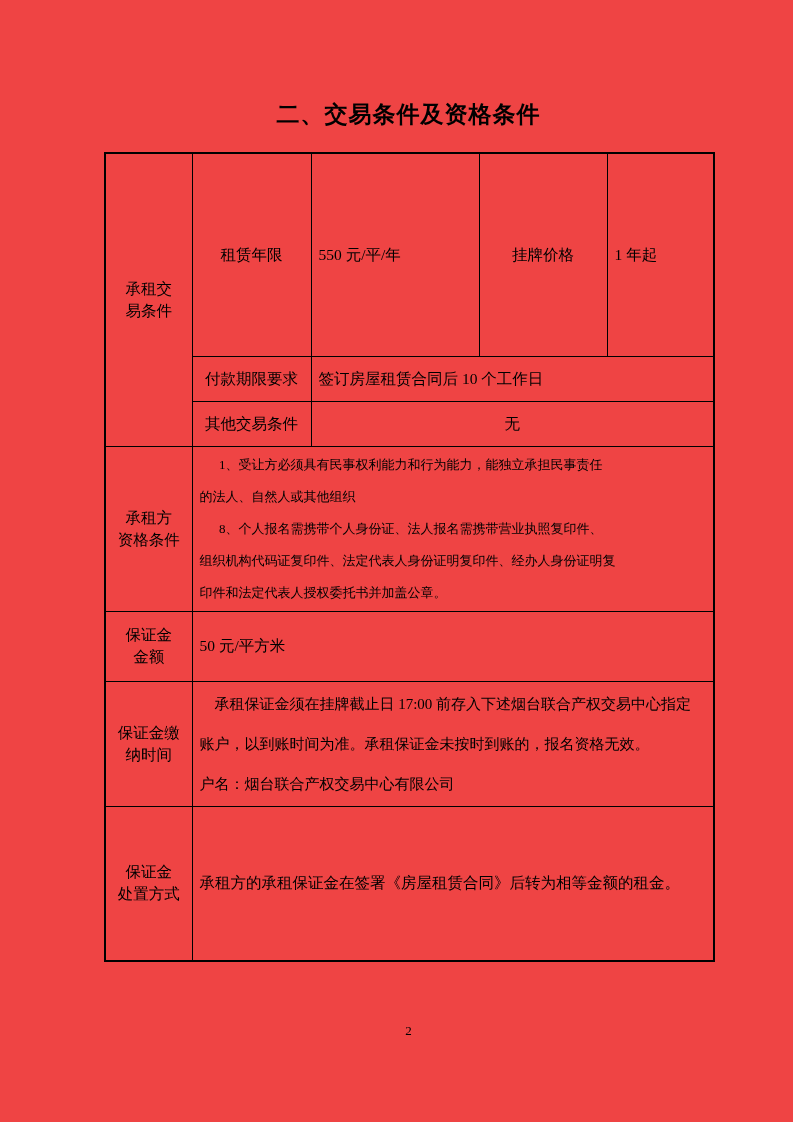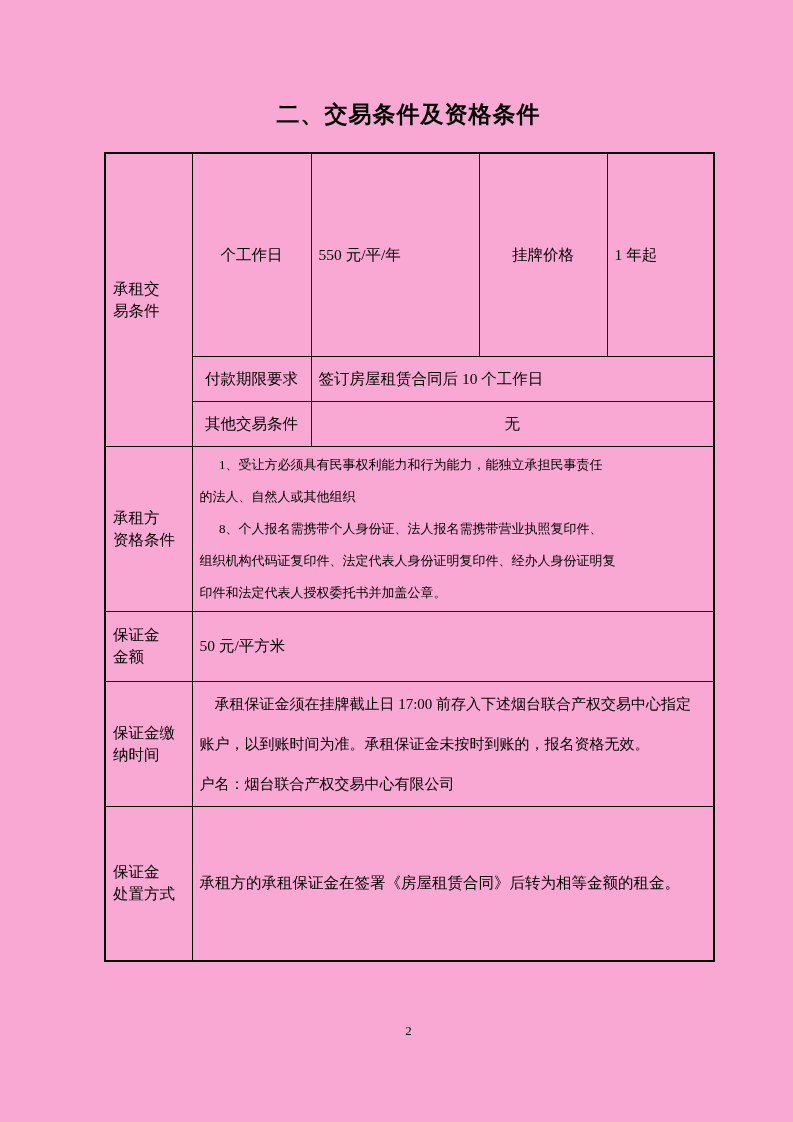--- a/index.html
+++ b/index.html
@@ -1,21 +1,21 @@
 <!DOCTYPE html>
 <html><head>
 <meta charset="utf-8">
 <style>
   * { box-sizing: border-box; }
   html, body { margin: 0; padding: 0; background: #ffffff; }
   .page {
     position: relative;
     width: 793px;
     height: 1122px;
-    background: #f9a8d4;
+    background: #ef4444;
     overflow: hidden;
     font-family: "Liberation Serif", "DejaVu Serif", serif;
     color: #000000;
   }
   .doc-title {
     position: absolute;
     top: 99px;
     left: 104px;
     width: 609px;
     margin: 0;
@@ -42,20 +42,21 @@
     overflow: hidden;
   }
   tr.r1 { height: 203px; }
   tr.r2 { height: 45px;  }
   tr.r3 { height: 45px;  }
   tr.r4 { height: 158px; }
   tr.r5 { height: 70px;  }
   tr.r6 { height: 120px; }
   tr.r7 { height: 155px; }
   td.rowhead {
+    text-align: center;
     white-space: pre-line;
     line-height: 24px;
     padding: 2px 2px;
   }
   td.c-center { text-align: center; }
   td.c-left   { text-align: left; }
   td.para-cell { padding: 0 7px; }
   .para {
     margin: 0;
     text-indent: 1.5em;
@@ -89,21 +90,21 @@
       <col style="width:87px">
       <col style="width:119px">
       <col style="width:168px">
       <col style="width:128px">
       <col style="width:107px">
     </colgroup>
     <tbody>
       <tr class="r1">
         <td class="rowhead" rowspan="3">承租交
 易条件</td>
-        <td class="c-center">个工作日</td>
+        <td class="c-center">租赁年限</td>
         <td class="c-left">550 元/平/年</td>
         <td class="c-center">挂牌价格</td>
         <td class="c-left">1 年起</td>
       </tr>
       <tr class="r2">
         <td class="c-center">付款期限要求</td>
         <td class="c-left" colspan="3">签订房屋租赁合同后 10 个工作日</td>
       </tr>
       <tr class="r3">
         <td class="c-center">其他交易条件</td>

